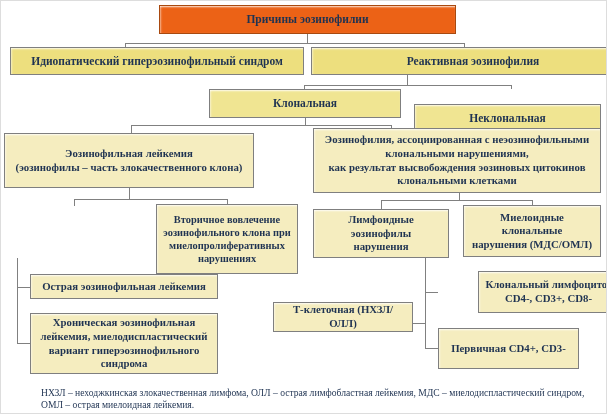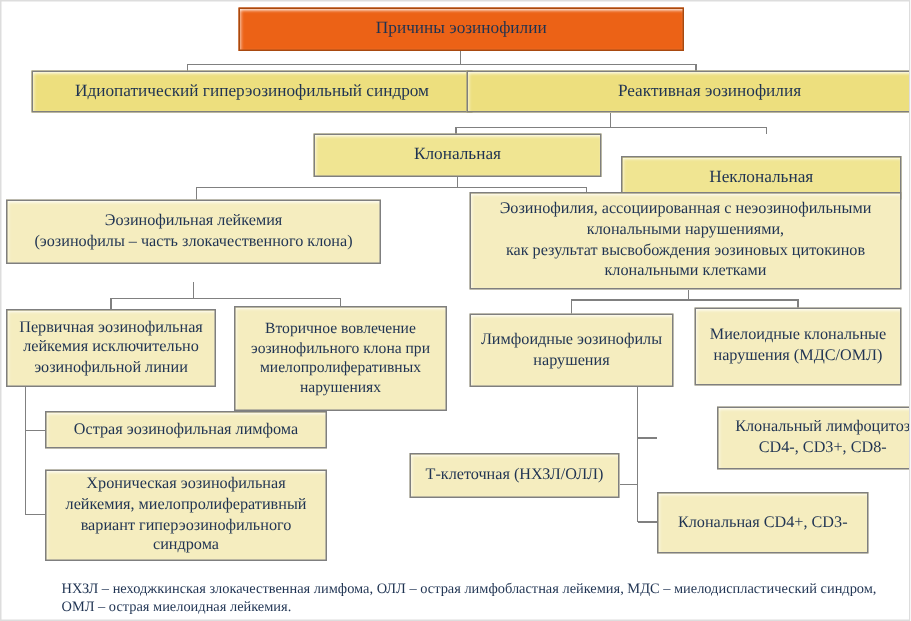--- a/index.html
+++ b/index.html
@@ -14,21 +14,21 @@
   }
   svg.wires{position:absolute;left:0;top:0;width:607px;height:414px;}
   svg.wires path{fill:none;stroke:var(--connector,#808080);stroke-width:1;shape-rendering:crispEdges;}
   .node{
     position:absolute;
     box-sizing:border-box;
     display:flex;align-items:center;justify-content:center;
     text-align:center;
     white-space:pre-line;
     padding:1px 6px;
-    font-weight:400;
+    font-weight:700;
     font-size:10.8px;line-height:1.26;
     color:var(--text,#1F3352);
     border:1px solid var(--box-border,#7F7F7F);
     background:var(--leaf-fill,#F5EDBF);
     box-shadow:inset 0 2px 2px -1px rgba(255,255,255,.85), inset 2px 0 2px -1px rgba(255,255,255,.5);
   }
   .lg{font-size:11.5px;}
   .root{
     background:var(--root-fill,#EC6216);
     border-color:var(--root-border,#A8490F);
@@ -55,61 +55,58 @@
              M406 74 V84 M303 88 V84 H510 V88
              M304 117 V124 M130 132 V124 H390 V128
              M128 187 V198 M73 205 V198 H226 V203
              M458 192 V199 M380 208 V199 H531 V204
              M16 257 V342 M16 286 H29 M16 342 H29
              M424 257 V347 M424 291 H437 M412 322 H424 M424 347 H437"></path>
   </svg>
 
   <div class="node root lg" style="left:158px;top:4px;width:297px;height:29px;">Причины эозинофилии</div>
 
-  <div class="node lvl2 lg" style="left:20px;top:46px;width:294px;height:28px;">Идиопатический гиперэозинофильный синдром</div>
+  <div class="node lvl2 lg" style="left:9px;top:46px;width:294px;height:28px;">Идиопатический гиперэозинофильный синдром</div>
 
   <div class="node lvl2 lg" style="left:310px;top:46px;width:324px;height:28px;">Реактивная эозинофилия</div>
 
   <div class="node lvl3 lg" style="left:208px;top:88px;width:192px;height:29px;">Клональная</div>
 
   <div class="node lvl3 lg" style="left:413px;top:88px;width:187px;height:29px;margin-top:15px;">Неклональная</div>
 
-  <div class="node" style="left:3px;top:132px;width:250px;height:43px;">Эозинофильная лейкемия
+  <div class="node" style="left:3px;top:132px;width:250px;height:55px;">Эозинофильная лейкемия
 (эозинофилы – часть злокачественного клона)</div>
 
   <div class="node" style="left:312px;top:127px;width:288px;height:65px;">Эозинофилия, ассоциированная с неэозинофильными
 клональными нарушениями,
 как результат высвобождения эозиновых цитокинов
 клональными клетками</div>
 
-  <div class="node" style="left:3px;top:205px;width:140px;height:52px;">Первичная эозинофильная
-лейкемия исключительно
-эозинофильной линии</div>
 
   <div class="node" style="left:155px;top:203px;width:142px;height:70px;font-size:10.4px;">Вторичное вовлечение
 эозинофильного клона при
 миелопролиферативных
 нарушениях</div>
 
   <div class="node" style="left:312px;top:208px;width:136px;height:49px;">Лимфоидные эозинофилы
 нарушения</div>
 
   <div class="node" style="left:462px;top:204px;width:138px;height:52px;">Миелоидные клональные
 нарушения (МДС/ОМЛ)</div>
 
-  <div class="node" style="left:29px;top:273px;width:188px;height:25px;">Острая эозинофильная лимфома</div>
+  <div class="node" style="left:29px;top:273px;width:188px;height:25px;">Острая эозинофильная лейкемия</div>
 
   <div class="node" style="left:29px;top:312px;width:188px;height:61px;">Хроническая эозинофильная
-лейкемия, миелопролиферативный
+лейкемия, миелодиспластический
 вариант гиперэозинофильного
 синдрома</div>
 
   <div class="node" style="left:437px;top:270px;width:141px;height:42px;margin-left:40px;">Клональный лимфоцитоз
 CD4-, CD3+, CD8-</div>
 
   <div class="node" style="left:272px;top:301px;width:140px;height:30px;">Т-клеточная (НХЗЛ/ОЛЛ)</div>
 
-  <div class="node" style="left:437px;top:327px;width:141px;height:41px;">Клональная CD4+, CD3-</div>
+  <div class="node" style="left:437px;top:327px;width:141px;height:41px;">Первичная CD4+, CD3-</div>
 
   <div class="footnote">НХЗЛ – неходжкинская злокачественная лимфома, ОЛЛ – острая лимфобластная лейкемия, МДС – миелодиспластический синдром,
 ОМЛ – острая миелоидная лейкемия.</div>
 
 </div>
 
 </body></html>

